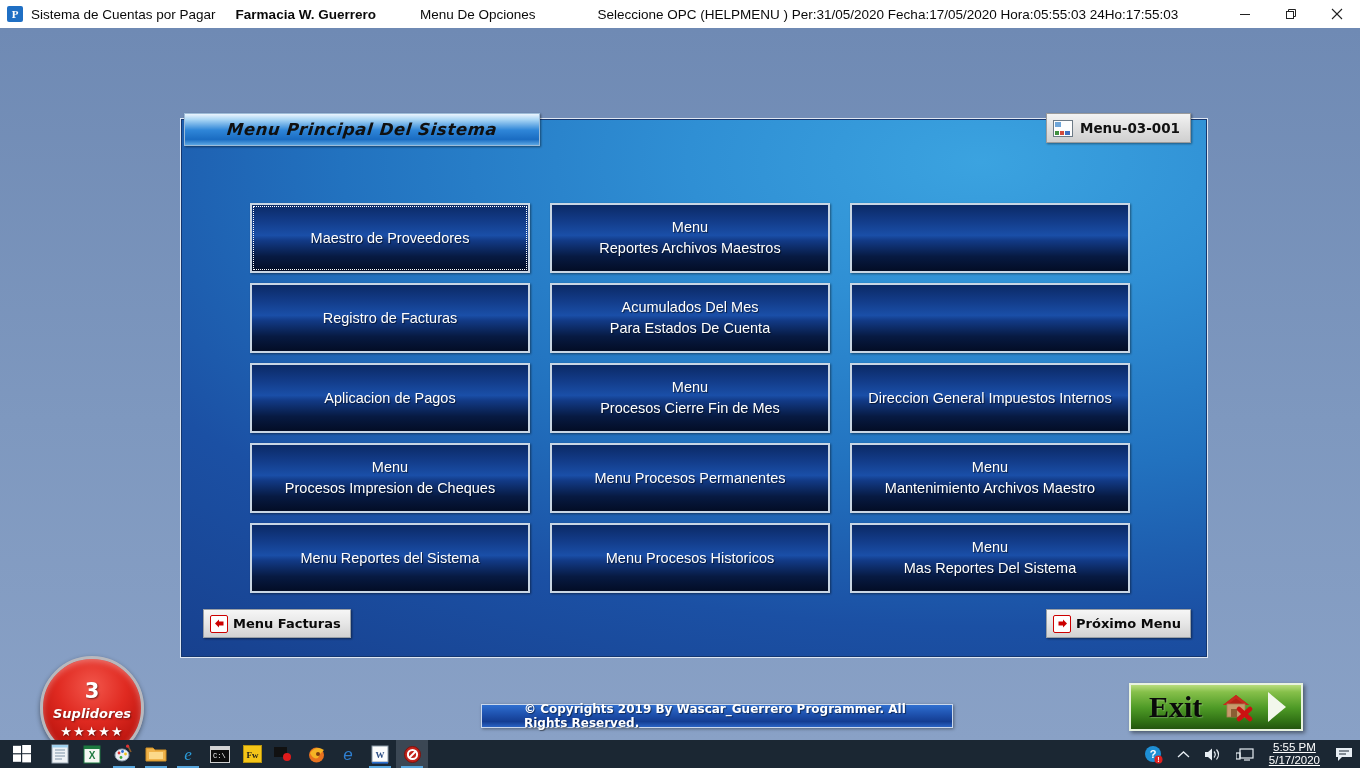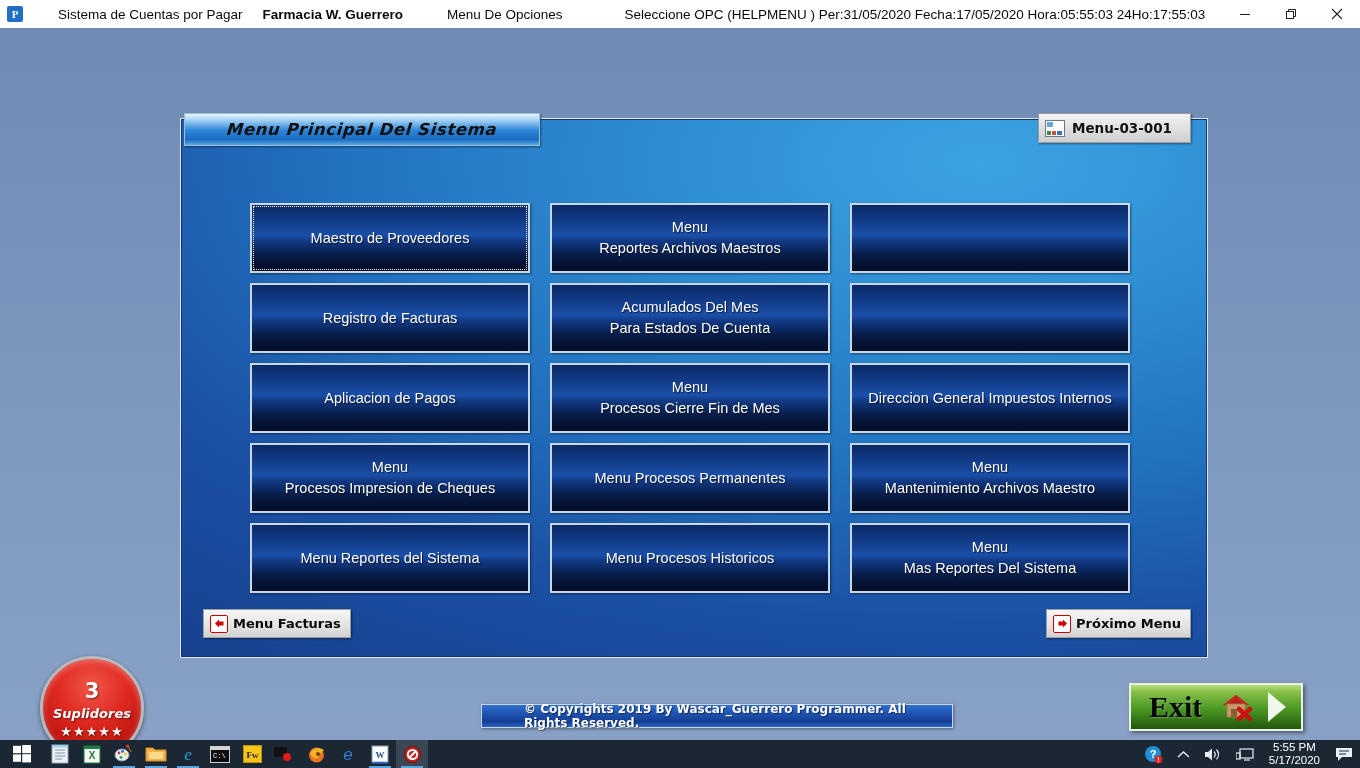--- a/index.html
+++ b/index.html
@@ -18,21 +18,21 @@
     display: flex; align-items: center;
   }
   #app-icon {
     width: 16px; height: 16px; margin-left: 7px; margin-right: 8px;
     background: #1f6fc4; border-radius: 2px;
     color: #fff; font-size: 11px; font-weight: bold;
     display: flex; align-items: center; justify-content: center;
     font-family: "Liberation Serif", serif;
   }
   .tb-text {
-    font-size: 13.5px; color: #0a0a0a; white-space: nowrap; margin-left: 27px;
+    font-size: 13.5px; color: #0a0a0a; white-space: nowrap;
   }
   #tb-title { }
   #tb-company { margin-left: 20px; font-weight: bold; }
   #tb-menu { margin-left: 44px; }
   #tb-status { margin-left: 62px; }
   #win-controls {
     position: absolute; right: 0; top: 0; height: 28px;
     display: flex; align-items: stretch;
   }
   .win-btn {
@@ -71,21 +71,21 @@
     letter-spacing: .6px;
     transform: skewX(-6deg);
   }
 
   
   #menu-badge {
     position: absolute; right: 16px; top: -6px; height: 28px;
     background: linear-gradient(180deg, #f3f3f3 0%, #e2e2e2 45%, #cfcfcf 100%);
     border: 1px solid #9b9b9b;
     box-shadow: 1px 1px 2px rgba(0,0,0,.4);
-    display: flex; align-items: center; padding: 0 18px 0 6px; gap: 7px;
+    display: flex; align-items: center; padding: 0 10px 0 6px; gap: 7px;
   }
   #menu-badge-icon {
     width: 18px; height: 15px; background: #fdfdfd;
     border: 1px solid #6c7a86; position: relative; overflow: hidden;
   }
   #menu-badge-icon::before {
     content: ""; position: absolute; left: 1px; top: 1px; width: 6px; height: 5px;
     background: #6ea5d8;
   }
   #menu-badge-icon::after {
@@ -231,21 +231,21 @@
   #tray {
     position: absolute; right: 0; top: 0; height: 28px;
     display: flex; align-items: center; gap: 0;
   }
   .tray-item {
     height: 28px; display: flex; align-items: center; justify-content: center;
     padding: 0 7px; color: #e8eef4; font-size: 12px;
   }
   #tray-clock {
     display: flex; flex-direction: column; align-items: center; justify-content: center;
-    color: #ffffff; font-size: 11.5px; line-height: 13px; padding: 0 8px;
+    color: #ffffff; font-size: 11.5px; line-height: 13px; padding: 0 8px; text-decoration: underline;
   }
 </style>
 </head>
 <body>
 
 <div id="titlebar">
   <div id="app-icon">P</div>
   <div class="tb-text" id="tb-title">Sistema de Cuentas por Pagar</div>
   <div class="tb-text" id="tb-company">Farmacia W. Guerrero</div>
   <div class="tb-text" id="tb-menu">Menu De Opciones</div>

